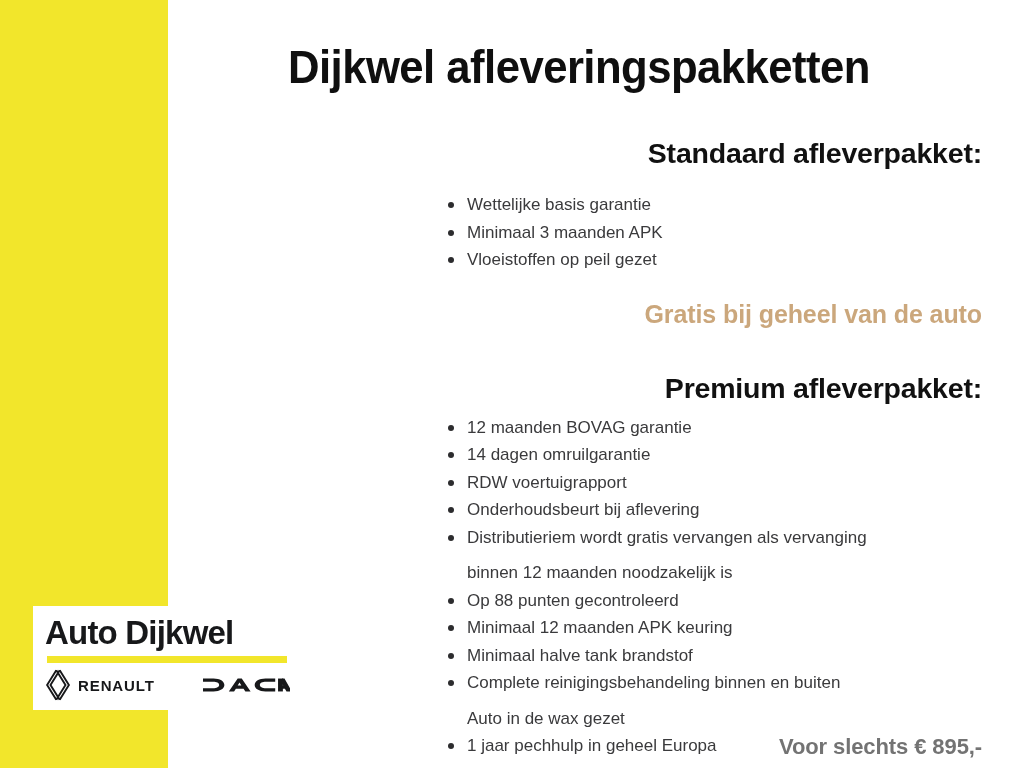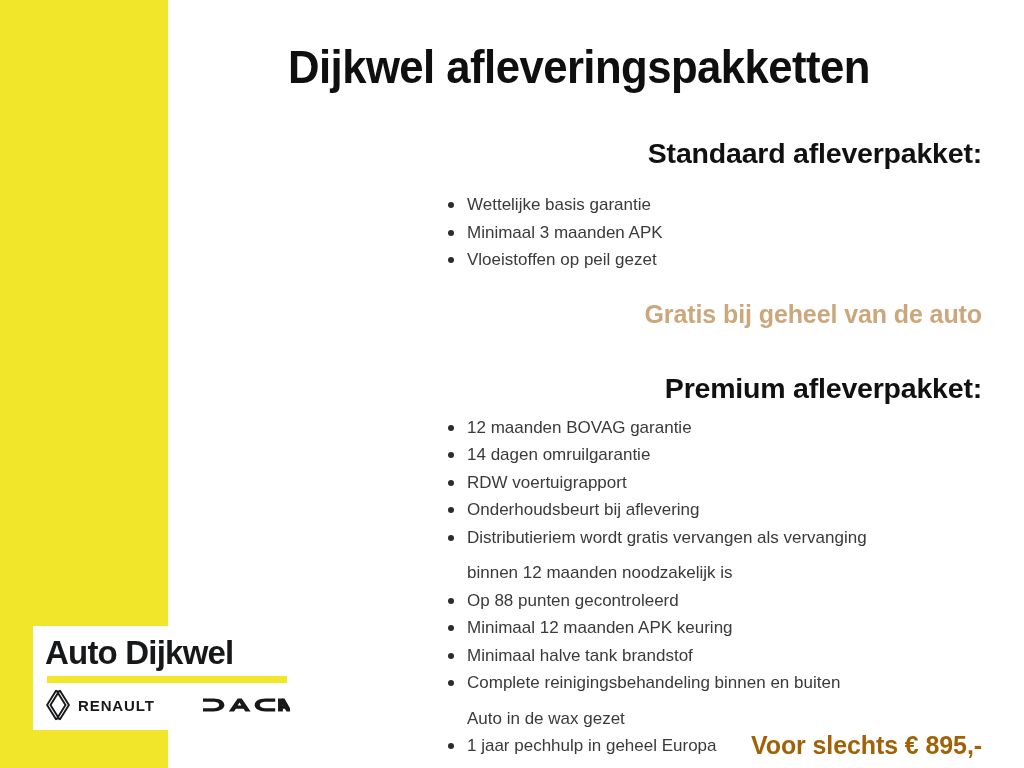--- a/index.html
+++ b/index.html
@@ -126,39 +126,38 @@
   #gratis-line { margin-top: 26px; }
 
   #price-line {
     position: absolute;
     right: 42px;
     bottom: 8px;
     text-align: center;
     margin: 0;
     font-family: "Liberation Sans", sans-serif;
     font-weight: 700;
-    font-size: 25px;
+    font-size: 22px;
     letter-spacing: -0.1px;
-    color: #a16207;
+    color: #737373;
     white-space: nowrap;
   }
 
   #premium-block { margin-top: 45px; }
 
   
   .logo-card {
     position: absolute;
     left: 33px;
     top: 606px;
     width: 267px;
     height: 104px;
     background: #ffffff;
     box-sizing: border-box;
     padding: 8px 10px 7px 12px;
-    margin-top: 20px;
   }
 
   .logo-wordmark {
     font-family: "Liberation Sans", sans-serif;
     font-weight: 700;
     font-size: 33px;
     line-height: 38px;
     letter-spacing: -0.8px;
     color: #17181a;
     text-align: left;

